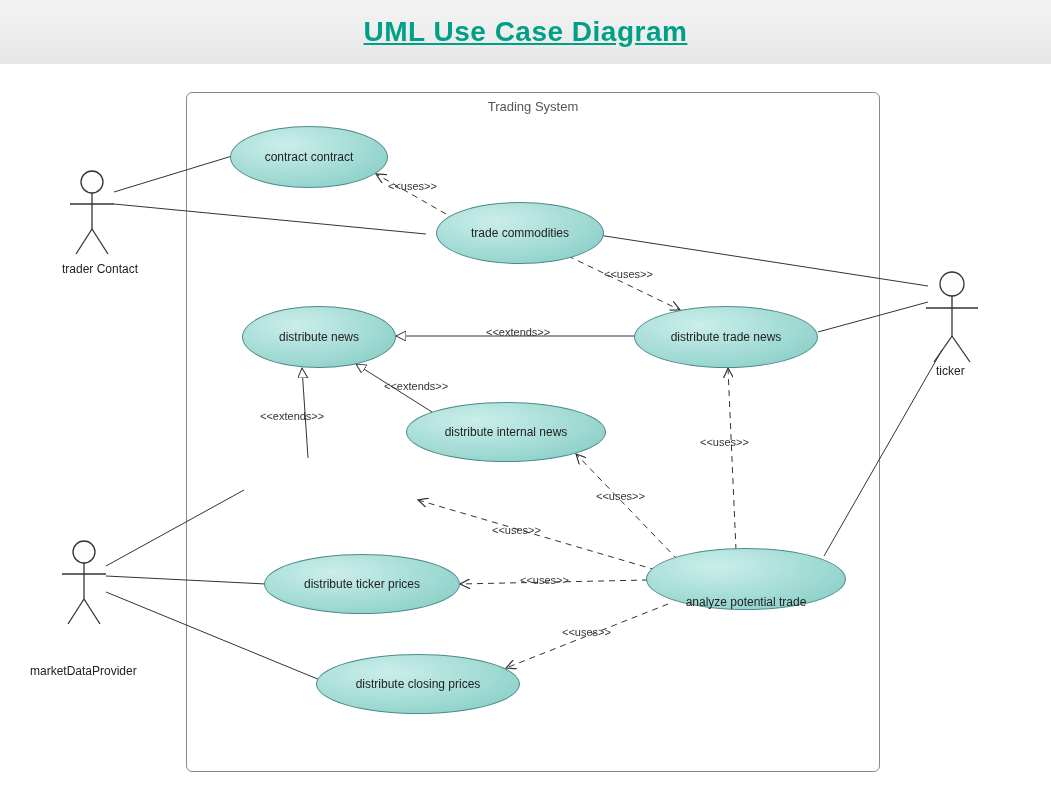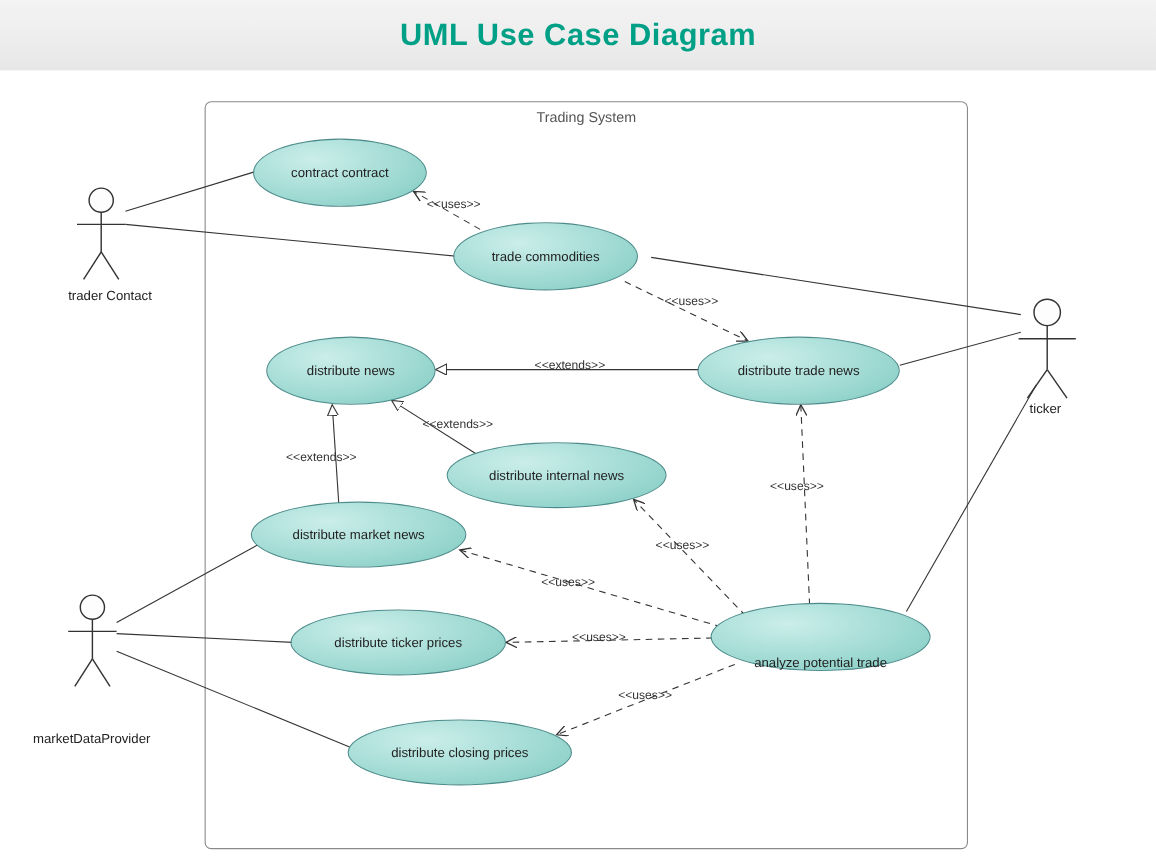--- a/index.html
+++ b/index.html
@@ -17,20 +17,21 @@
     background: linear-gradient(to bottom, #f3f3f3 0%, #eeeeee 50%, #e7e7e7 100%);
     display: flex;
     align-items: center;
     justify-content: center;
   }
   .title-band h1 {
     color: #00a087;
     font-weight: bold;
     font-size: 28px;
     letter-spacing: 0.5px;
+    text-decoration: underline;
   }
   .canvas {
     position: relative;
     width: 1051px;
     height: 725px;
   }
   .system-box {
     position: absolute;
     border: 1px solid #8a8a8a;
     border-radius: 6px;
@@ -151,34 +152,31 @@
     <line x1="668" y1="540" x2="506" y2="604" stroke="#333" stroke-width="1" stroke-dasharray="6,5" marker-end="url(#openArrow)"></line>
 
     <line x1="636" y1="272" x2="396" y2="272" stroke="#333" stroke-width="1" marker-end="url(#openTri)"></line>
     <line x1="432" y1="348" x2="356" y2="300" stroke="#333" stroke-width="1" marker-end="url(#openTri)"></line>
     <line x1="308" y1="394" x2="302" y2="304" stroke="#333" stroke-width="1" marker-end="url(#openTri)"></line>
   </svg>
 
   <div class="usecase" style="left:230px; top:62px; width:158px; height:62px;">
     <span>contract contract</span>
   </div>
-  <div class="usecase" style="left:412px; top:138px; width:168px; height:62px;">
+  <div class="usecase" style="left:436px; top:138px; width:168px; height:62px;">
     <span>trade commodities</span>
   </div>
   <div class="usecase" style="left:242px; top:242px; width:154px; height:62px;">
     <span>distribute news</span>
   </div>
   <div class="usecase" style="left:634px; top:242px; width:184px; height:62px;">
     <span>distribute trade news</span>
   </div>
   <div class="usecase" style="left:406px; top:338px; width:200px; height:60px;text-align:center;">
     <span>distribute internal news</span>
-  </div>
-  <div class="usecase" style="left:228px; top:392px; width:196px; height:60px;">
-    <span>distribute market news</span>
   </div>
   <div class="usecase" style="left:264px; top:490px; width:196px; height:60px;">
     <span>distribute ticker prices</span>
   </div>
   <div class="usecase" style="left:646px; top:484px; width:200px; height:62px;align-items:flex-end;">
     <span>analyze potential trade</span>
   </div>
   <div class="usecase" style="left:316px; top:590px; width:204px; height:60px;">
     <span>distribute closing prices</span>
   </div>

